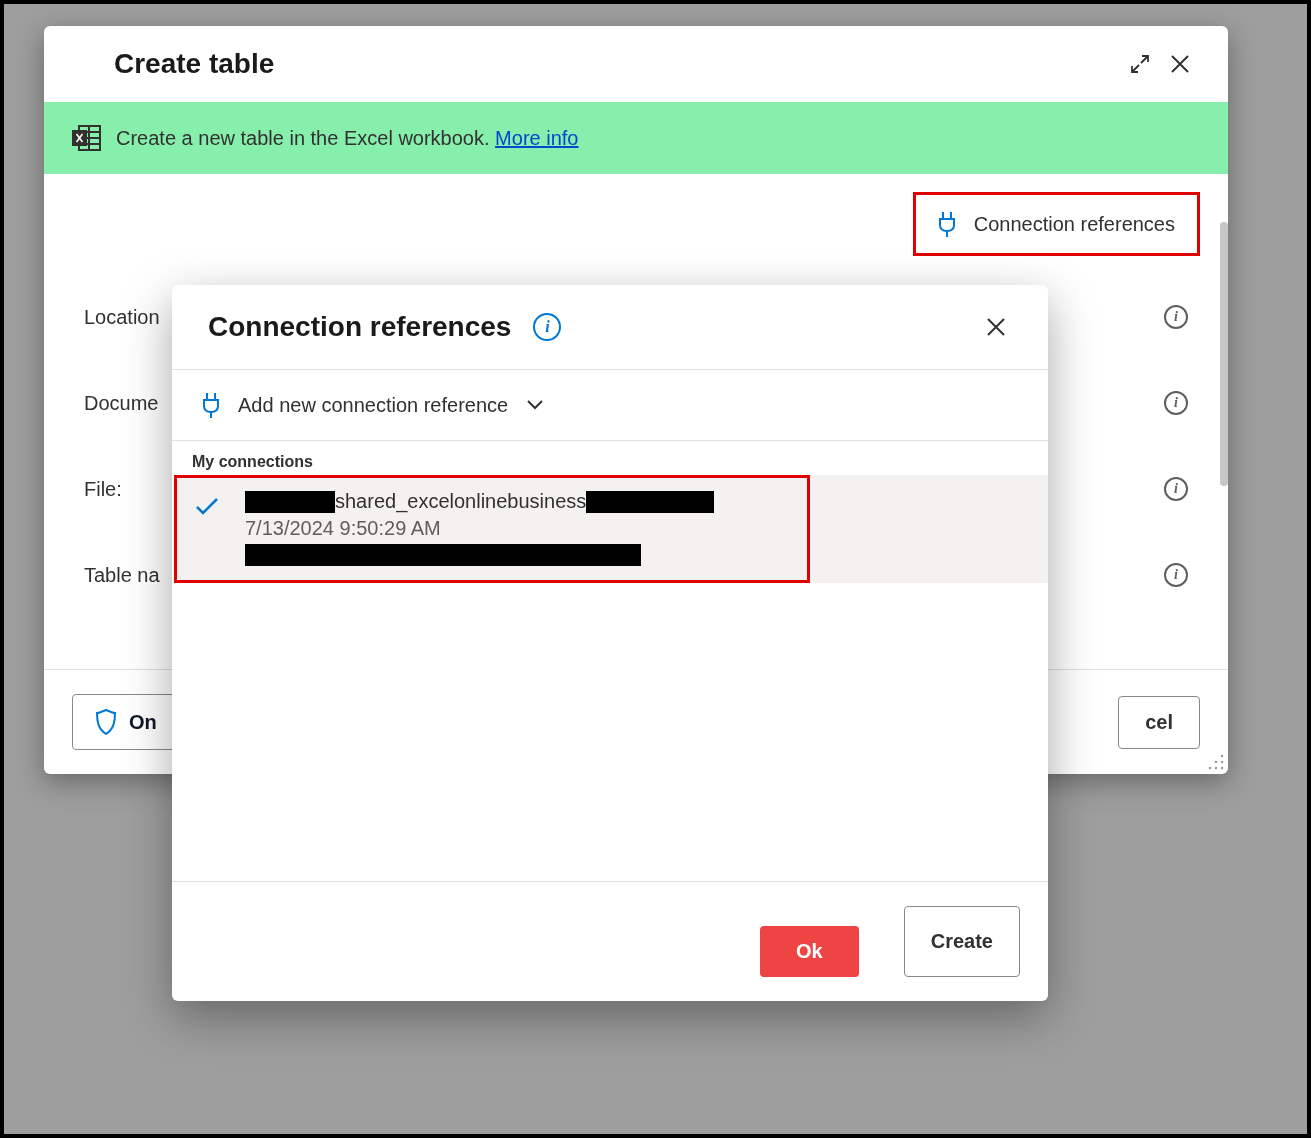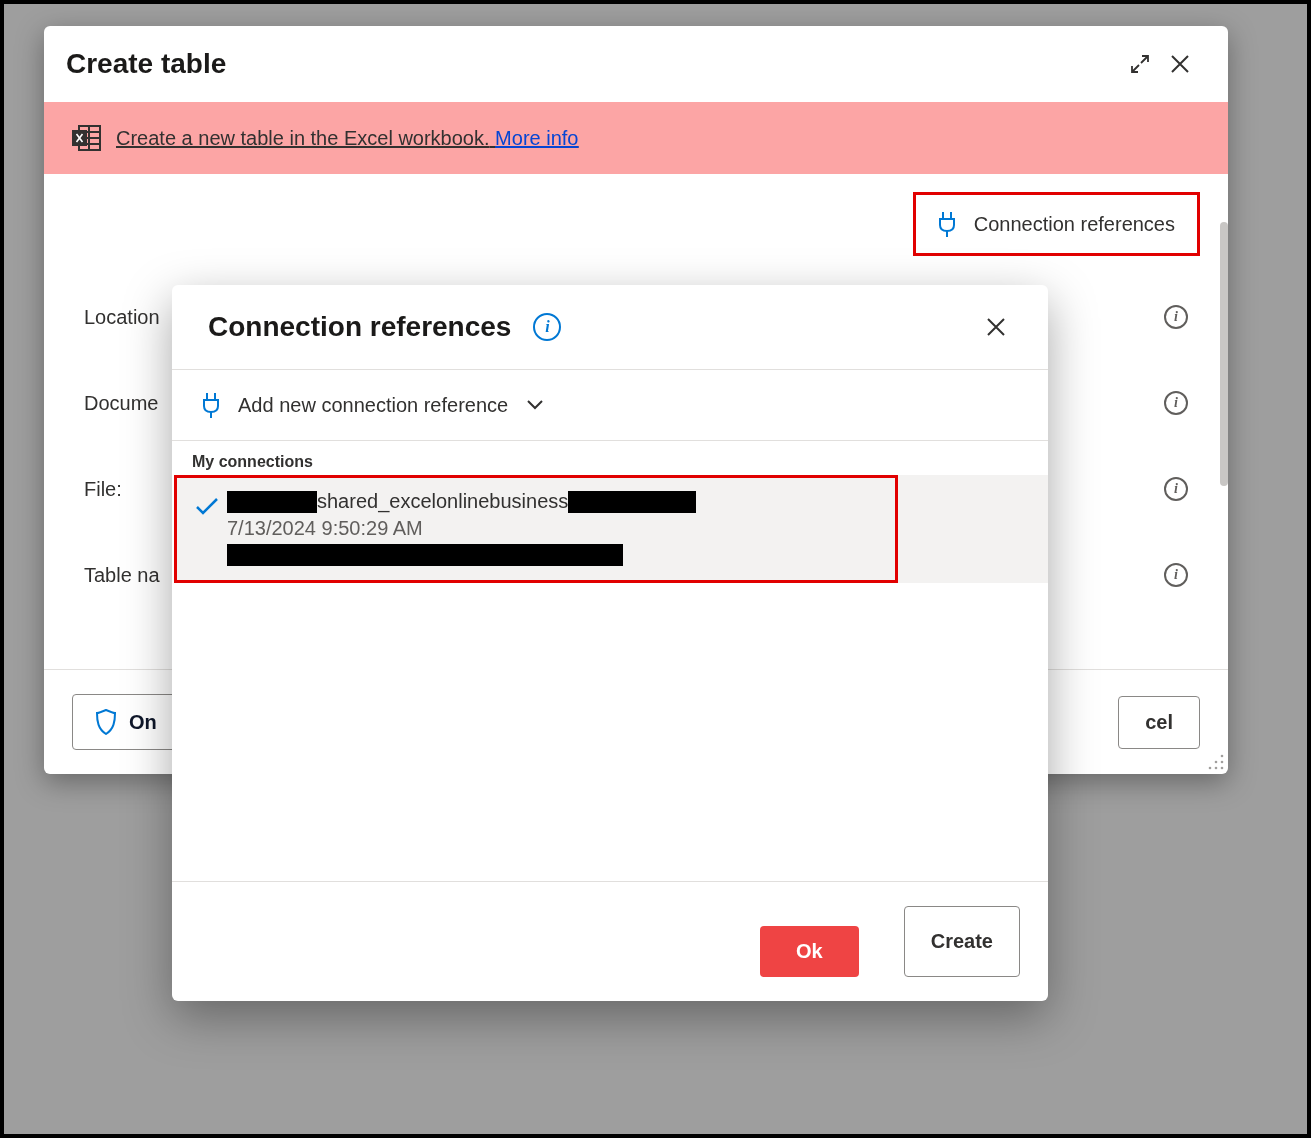--- a/index.html
+++ b/index.html
@@ -21,45 +21,45 @@
     border-radius: 6px;
     box-shadow: 0 8px 28px rgba(0,0,0,0.35);
     display: flex;
     flex-direction: column;
     overflow: hidden;
   }
   .main-header {
     display: flex;
     align-items: center;
     padding: 18px 28px 18px 22px;
+    margin-left: 48px;
   }
   .main-title {
     font-size: 28px;
     font-weight: 600;
     flex: 1;
     color: #1b1a19;
   }
   .header-icon-btn {
     width: 40px;
     height: 40px;
     display: flex;
     align-items: center;
     justify-content: center;
     cursor: pointer;
     color: #323130;
   }
   .info-bar {
-    background: #fca5a5;
+    background: #86efac;
     padding: 22px 28px;
     display: flex;
     align-items: center;
     gap: 14px;
     font-size: 20px;
     color: #323130;
-    text-decoration: underline;
   }
   .info-bar a { color: #0645d3; text-decoration: underline; }
   .connref-btn-wrap {
     display: flex;
     justify-content: flex-end;
     padding: 18px 28px 6px 28px;
   }
   .connref-btn {
     border: 3px solid #e10000;
     padding: 16px 22px;
@@ -202,26 +202,26 @@
   }
   .conn-section-label {
     font-size: 16px;
     font-weight: 600;
     color: #323130;
     padding: 12px 20px 4px 20px;
   }
   .conn-item {
     border: 3px solid #e10000;
     margin: 0 0 0 2px;
-    width: 724px;
+    width: 636px;
     background: #f3f2f1;
     padding: 12px 18px 14px 18px;
     display: flex;
     align-items: flex-start;
-    gap: 8px;
+    gap: 26px;
     cursor: pointer;
   }
   .conn-row-wrap {
     display: flex;
     align-items: stretch;
   }
   .conn-row-rest {
     flex: 1;
     background: #f3f2f1;
   }

